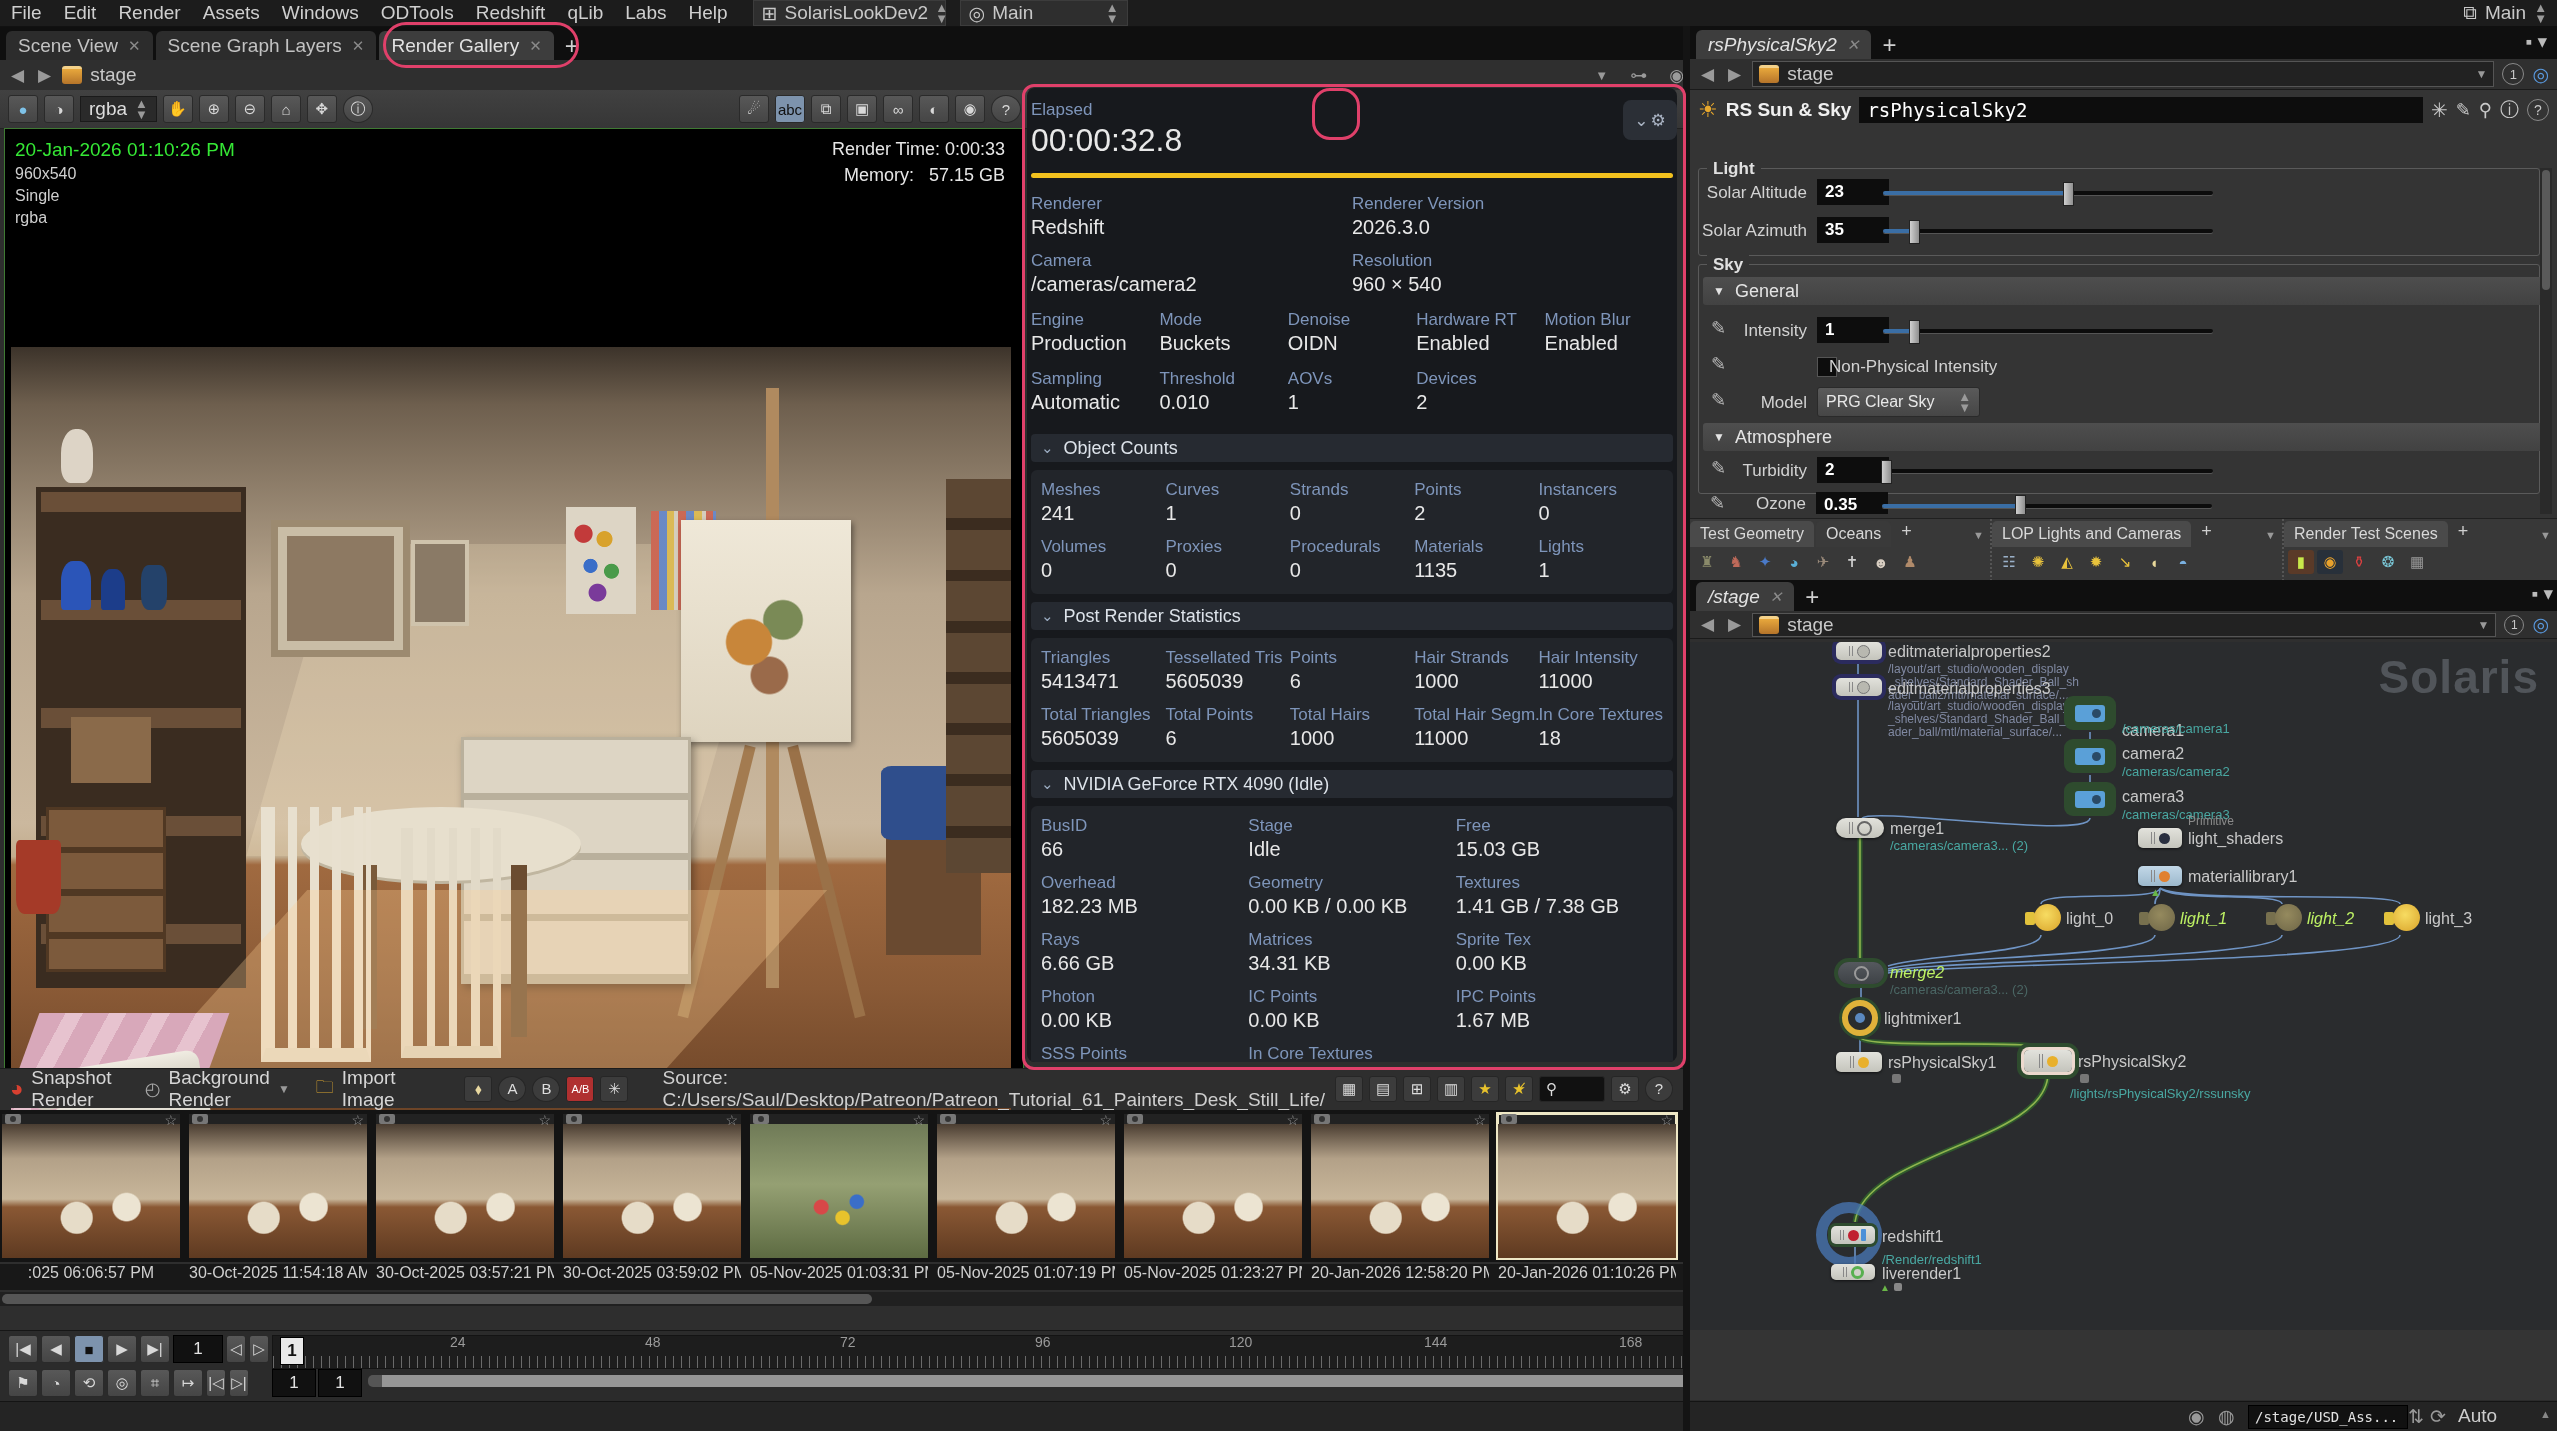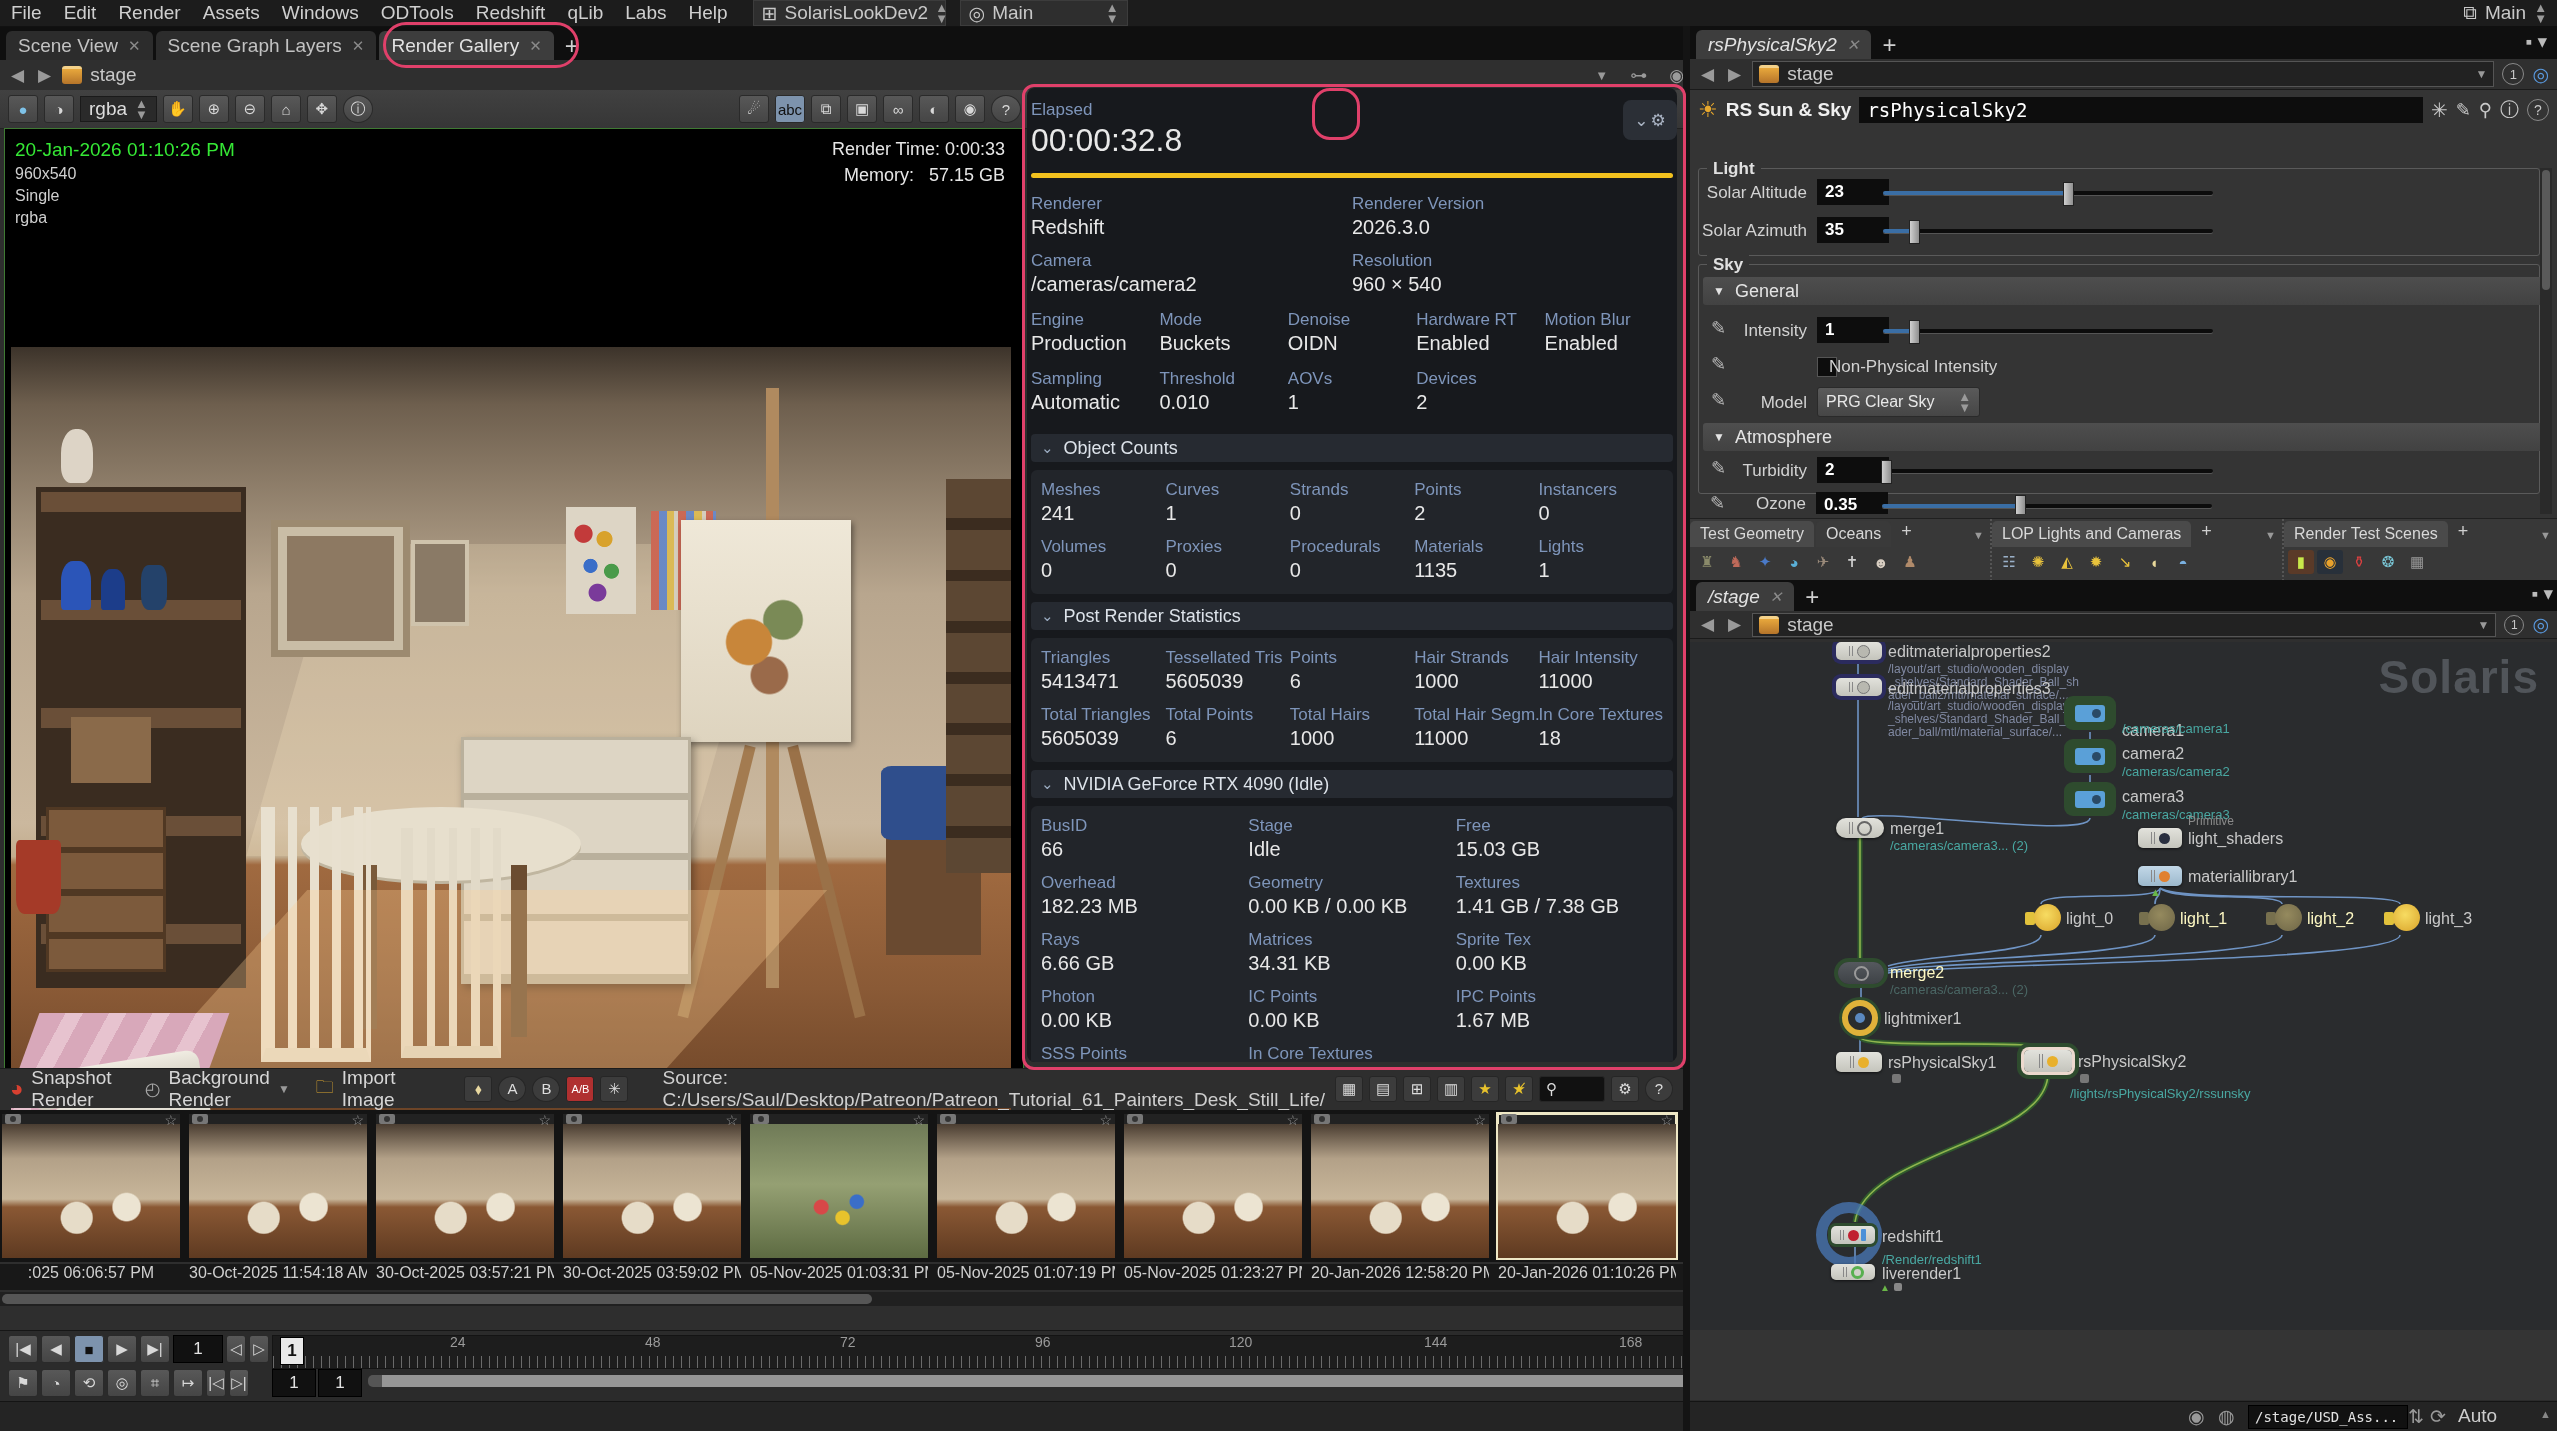--- a/index.html
+++ b/index.html
@@ -85,21 +85,21 @@
   .pencil{position:absolute;color:#b8b8b8;font-size:18px;}
   .shelftab{background:#3a3a3a;border-radius:5px 5px 0 0;padding:4px 10px;color:#d8d8d8;font-size:16px;}
   .shelftab.on{background:#4a4a4a;}
   .shelficon{width:26px;height:24px;border-radius:3px;font-size:15px;display:flex;align-items:center;justify-content:center;}
   
   .net{left:1690px;top:642px;width:867px;height:688px;background:#2a2c2e;overflow:hidden;}
   .node{position:absolute;background:linear-gradient(180deg,#e2e2dc,#c4c4bc);border-radius:5px;display:flex;align-items:center;justify-content:center;gap:2px;box-shadow:0 1px 3px rgba(0,0,0,.6);}
   .node .dot{width:11px;height:11px;border-radius:50%;}
   .node .bars{width:4px;height:60%;background:repeating-linear-gradient(90deg,#888 0 1px,rgba(0,0,0,0) 1px 3px);margin-right:2px;}
   .nlabel{position:absolute;color:#c9c9c9;font-size:16px;white-space:nowrap;}
-  .nlabel.dim{color:#fef9c3;}
+  .nlabel.dim{color:#bef264;font-style:italic;}
   .npath{position:absolute;color:#49a8a2;font-size:13px;white-space:nowrap;}
   .npath.dim{color:#4a6664;}
   .ncomment{position:absolute;color:#8089a2;font-size:12px;white-space:nowrap;}
   .camnode{position:absolute;width:52px;height:34px;background:#2e4b2e;border-radius:9px;display:flex;align-items:center;justify-content:center;}
   .cambody{width:30px;height:17px;background:#5aa0d8;border-radius:3px;position:relative;}
   .cambody:after{content:"";position:absolute;right:4px;top:4px;width:9px;height:9px;background:#2a4a66;border-radius:50%;}
   .bulb{position:absolute;width:38px;height:30px;}
   .bulb .globe{position:absolute;right:0;top:0;width:27px;height:27px;border-radius:50%;background:radial-gradient(circle at 45% 40%,#f7dc62,#d9a32a);}
   .bulb .sock{position:absolute;left:2px;top:8px;width:10px;height:13px;background:#e2c23c;border-radius:2px;}
   .bulb.dim .globe{background:radial-gradient(circle at 45% 40%,#958a5e,#6e6647);}

